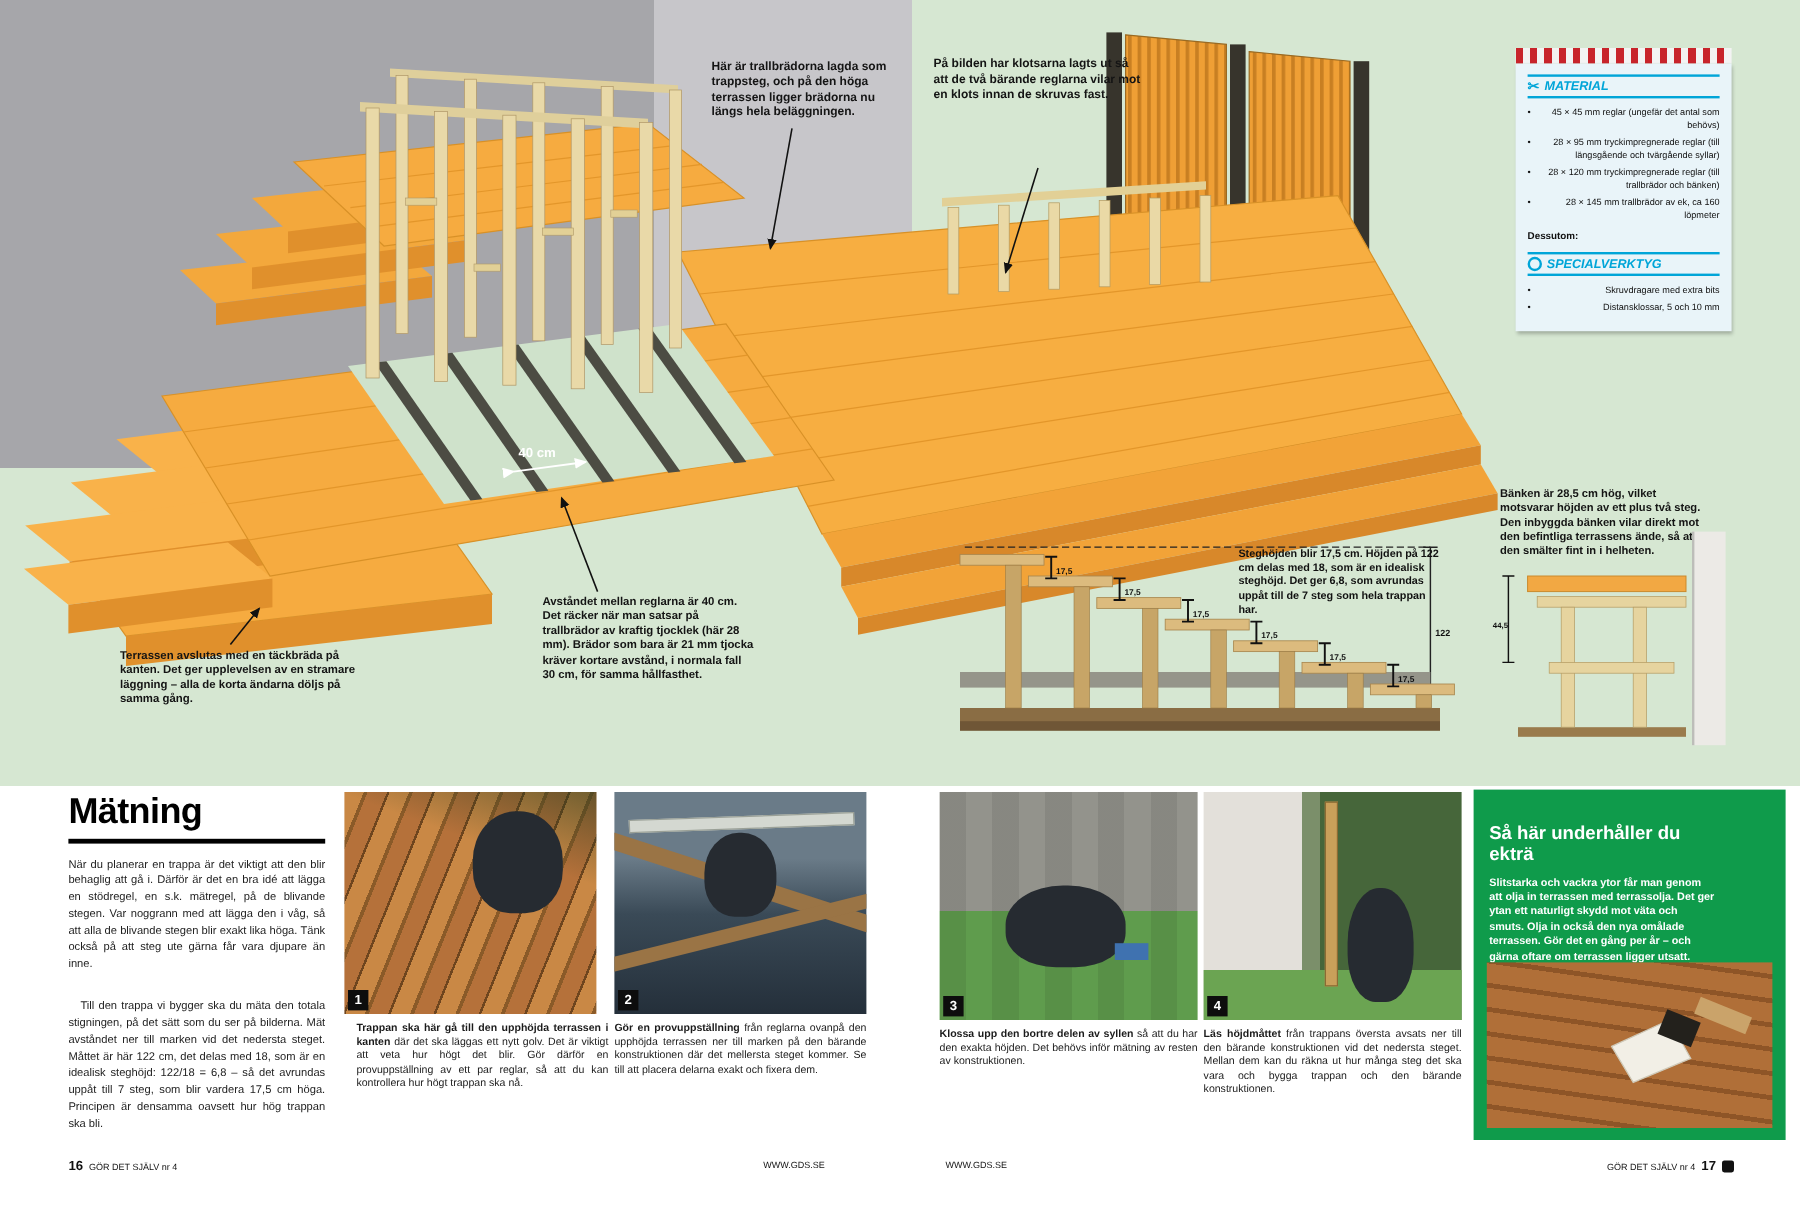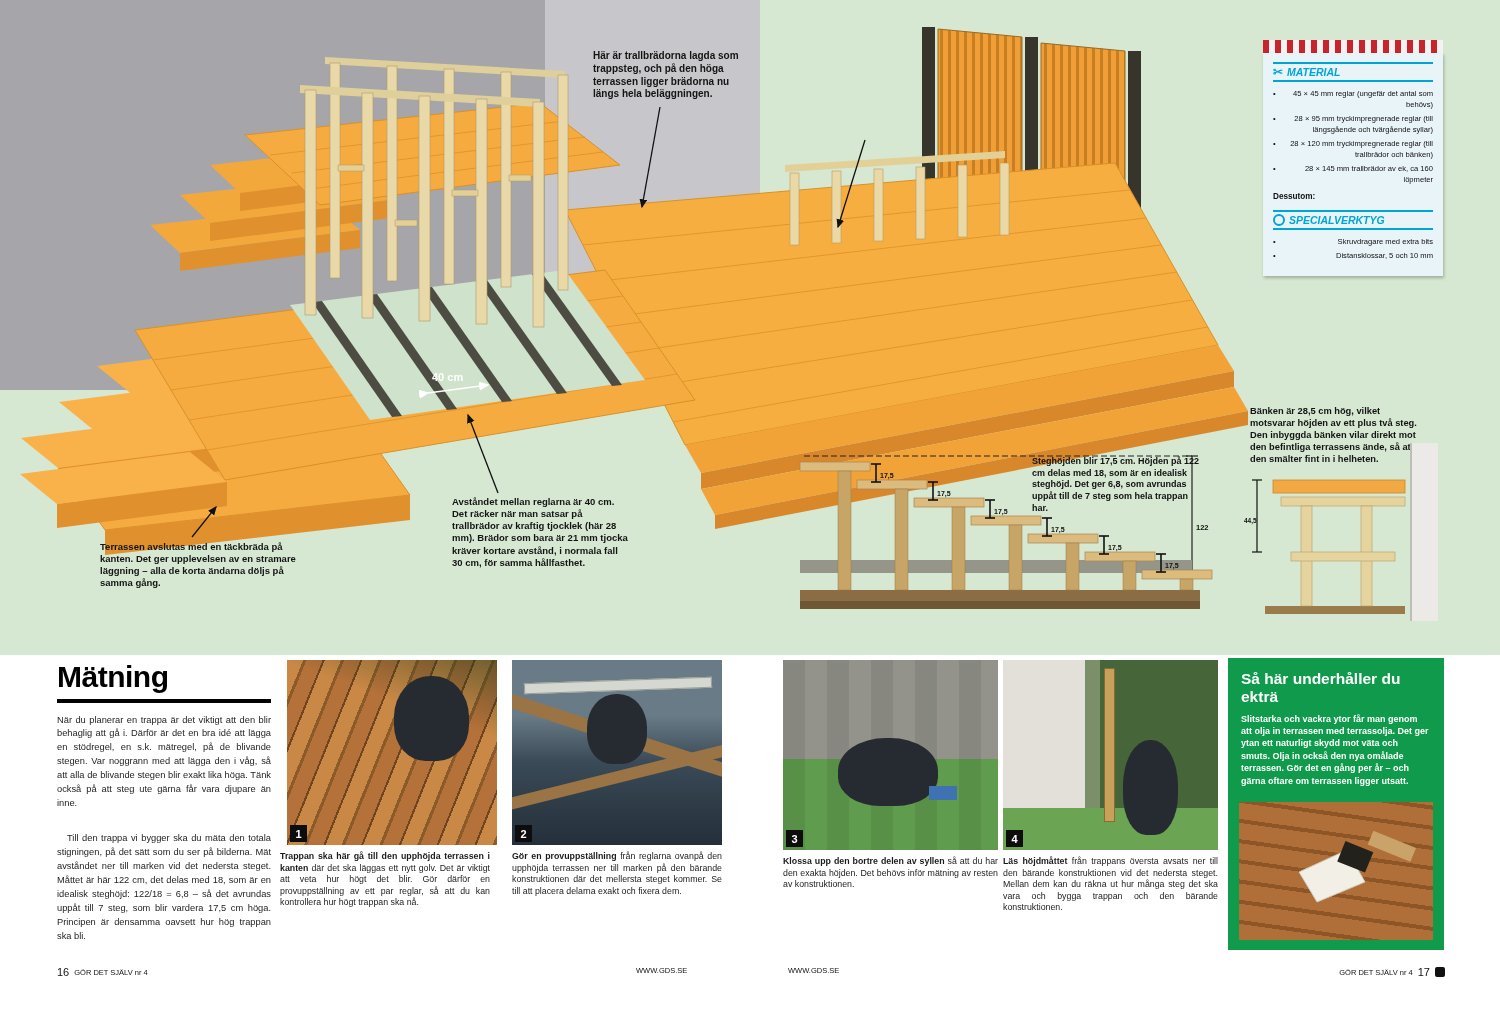--- a/index.html
+++ b/index.html
@@ -46,45 +46,45 @@
   .mbody p.p2{text-indent:10px;margin:0;}
 
   .photo{position:absolute;top:660px;height:185px;overflow:hidden;background:#888;}
   .ph1{left:287px;width:210px;}
   .ph2{left:512px;width:210px;}
   .ph3{left:783px;width:215px;height:190px;}
   .ph4{left:1003px;width:215px;height:190px;}
   .badge{position:absolute;left:3px;bottom:3px;width:17px;height:17px;background:#0d0d0d;color:#fff;
     font-weight:bold;font-size:11px;display:flex;align-items:center;justify-content:center;}
   .caption{position:absolute;font-size:8.8px;line-height:1.32;color:#1b1b1b;text-align:justify;}
-  .cp1{left:280px;top:851px;width:210px;}
+  .cp1{left:297px;top:851px;width:210px;}
   .cp2{left:512px;top:851px;width:210px;}
   .cp3{left:783px;top:856px;width:215px;}
   .cp4{left:1003px;top:856px;width:215px;}
   .notebox{position:absolute;left:7px;top:8px;width:126px;background:#fff;border:2px solid #4a4a4a;
     padding:5px 6px;font-size:8.3px;font-weight:bold;line-height:1.35;color:#111;box-sizing:border-box;}
   .person{position:absolute;background:#262b31;border-radius:48% 48% 42% 42%;}
   .beam{position:absolute;background:#9a7445;}
   .levelbar{position:absolute;background:#d4d8d1;border:1px solid #9aa097;}
   .bluebox{position:absolute;background:#3f72b0;}
   .post4{position:absolute;background:#c9a05a;border:1px solid #8a6b33;}
 
-  .greenbox{position:absolute;left:1228px;top:658px;width:216px;height:292px;background:#0f9b4b;
-    color:#fff;padding:12px 13px;box-sizing:border-box;}
+  .greenbox{position:absolute;left:1228px;top:658px;width:260px;height:292px;background:#0f9b4b;
+    color:#fff;padding:28px 13px;box-sizing:border-box;}
   .gb-title{font-size:15.5px;font-weight:bold;line-height:1.15;margin:0 0 7px;width:160px;}
   .gb-body{font-size:9px;font-weight:bold;line-height:1.38;width:188px;}
   .oil-photo{position:absolute;left:11px;right:11px;bottom:10px;height:138px;overflow:hidden;
     background:repeating-linear-gradient(8deg,#b06f38 0 16px,#8e5527 16px 20px);}
 
   .foot{position:absolute;top:966px;font-size:7.5px;color:#111;display:flex;align-items:center;gap:5px;}
   .f-left{left:57px;}
   .f-cl{left:636px;}
   .f-cr{left:788px;}
   .f-right{left:1295px;width:150px;justify-content:flex-end;}
-  .pageno{font-size:11px;font-weight:normal;}
+  .pageno{font-size:11px;font-weight:bold;}
   .f-logo{width:10px;height:10px;background:#111;border-radius:2px;}
 </style>
 </head>
 <body>
 
 <div class="page">
 
   <div class="art-bg">
     <div class="wall"></div>
     <div class="wall2"></div>
@@ -204,20 +204,21 @@
 
       <g stroke="#111" stroke-width="1.3" fill="none">
         <line x1="640" y1="92" x2="622" y2="192" marker-end="url(#ah)"></line>
         <line x1="845" y1="125" x2="818" y2="212" marker-end="url(#ah)"></line>
         <line x1="478" y1="478" x2="448" y2="400" marker-end="url(#ah)"></line>
         <line x1="172" y1="522" x2="196" y2="492" marker-end="url(#ah)"></line>
       </g>
     </svg>
 
     <div class="callout co-a">Här är trallbrädorna lagda som trappsteg, och på den höga terrassen ligger brädorna nu längs hela beläggningen.</div>
+    <div class="callout co-b">På bilden har klotsarna lagts ut så att de två bärande reglarna vilar mot en klots innan de skruvas fast.</div>
     <div class="callout co-c">Avståndet mellan reglarna är 40 cm. Det räcker när man satsar på trallbrädor av kraftig tjocklek (här 28 mm). Brädor som bara är 21 mm tjocka kräver kortare avstånd, i normala fall 30 cm, för samma hållfasthet.</div>
     <div class="callout co-d">Terrassen avslutas med en täckbräda på kanten. Det ger upplevelsen av en stramare läggning – alla de korta ändarna döljs på samma gång.</div>
     <div class="callout co-bench">Bänken är 28,5 cm hög, vilket motsvarar höjden av ett plus två steg. Den inbyggda bänken vilar direkt mot den befintliga terrassens ände, så att den smälter fint in i helheten.</div>
 
     <div class="matbox">
       <div class="awning"></div>
       <div class="mat-inner">
         <div class="mat-header">
           <span class="scissors">✂</span>
           <span>MATERIAL</span>

